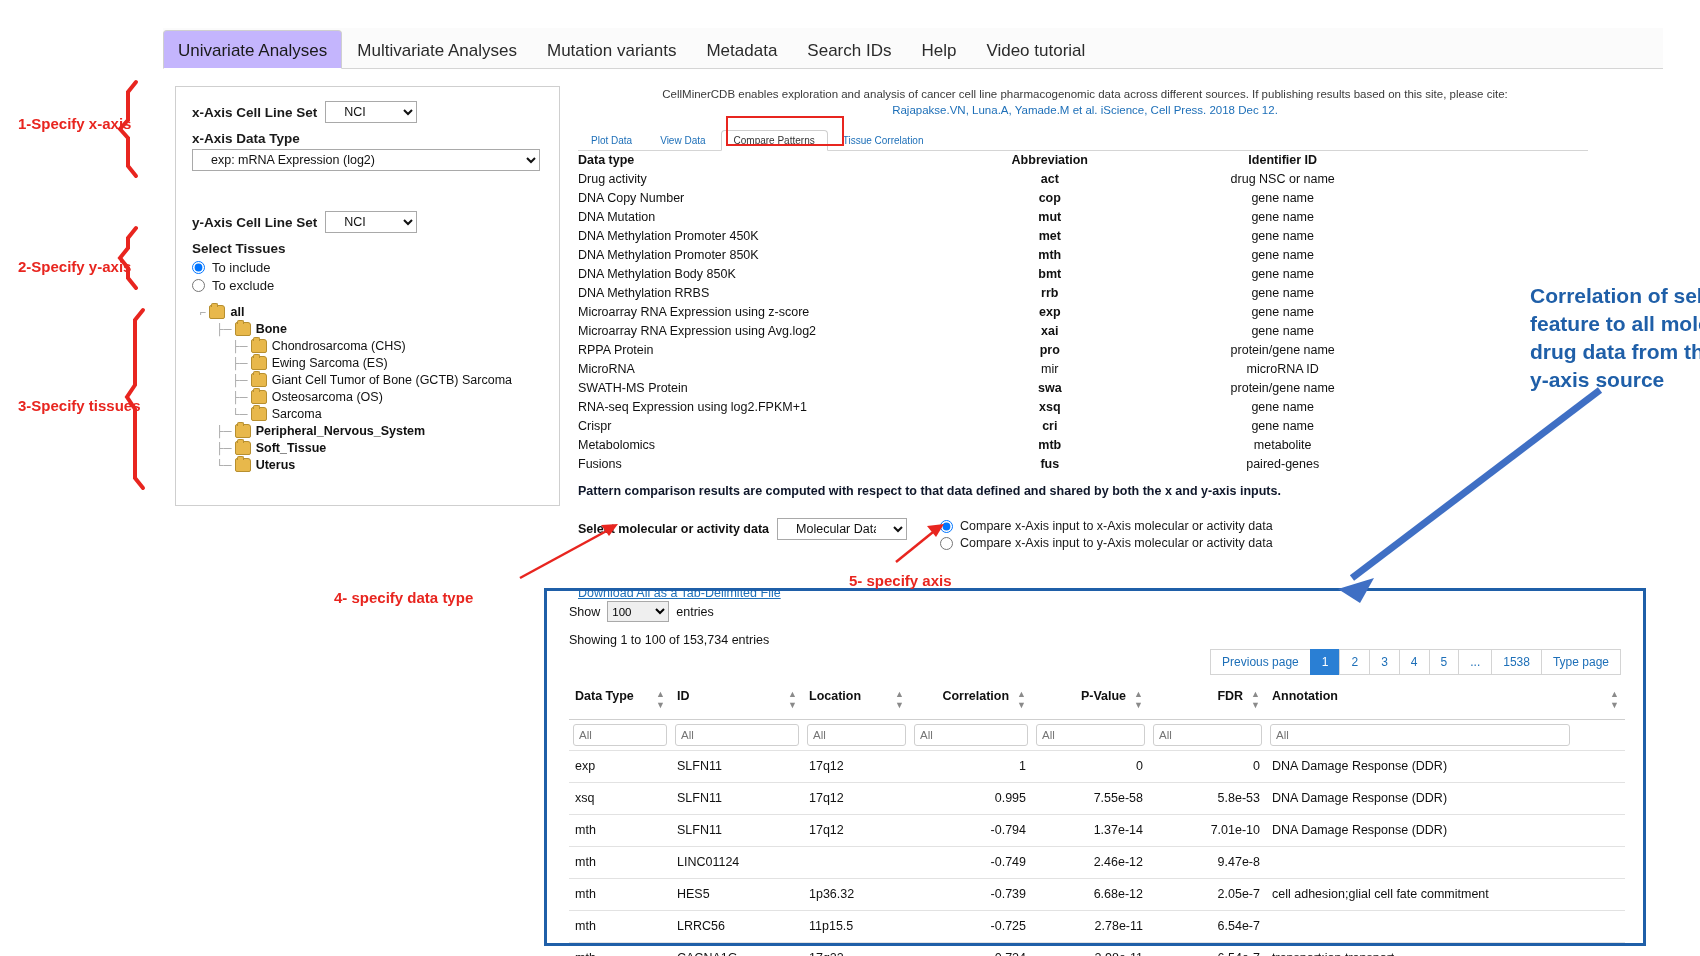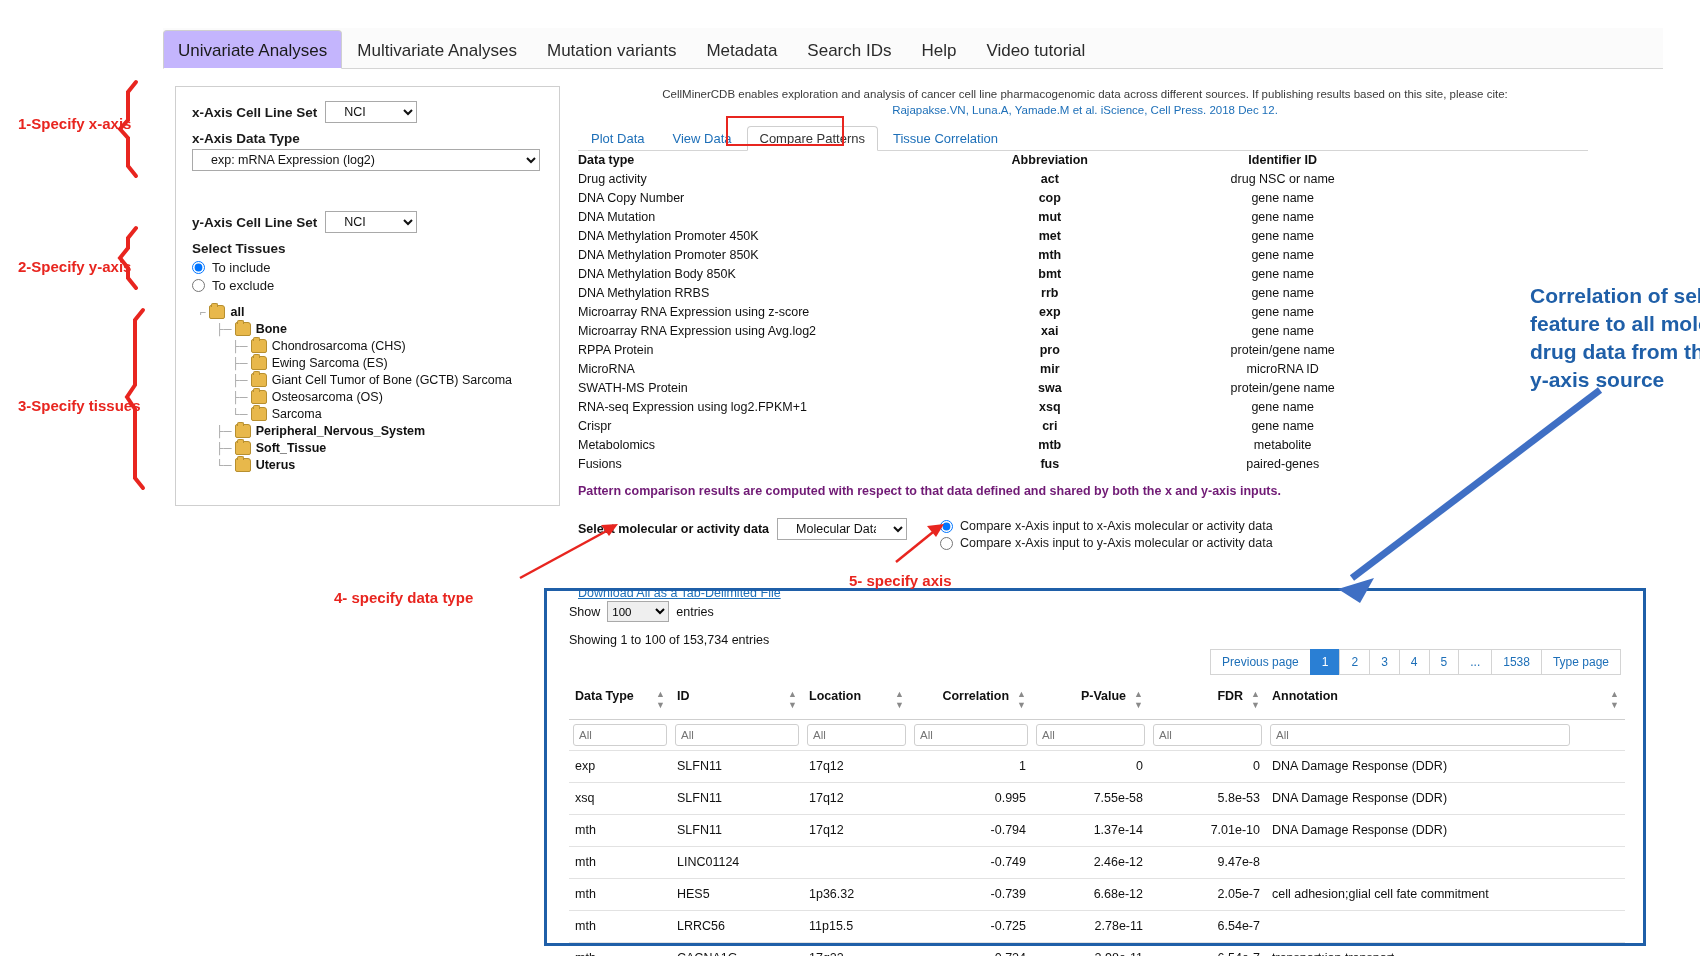--- a/index.html
+++ b/index.html
@@ -134,21 +134,21 @@
     position: absolute;
     left: 578px; top: 122px;
     width: 1010px;
     height: 28px;
     border-bottom: 1px solid #d5d5d5;
     display: flex;
     align-items: flex-end;
     gap: 2px;
   }
   .subtab {
-    font-size: 13px;
+    font-size: 10px;
     color: #1d6fb8;
     padding: 4px 12px;
     cursor: pointer;
     border: 1px solid transparent;
     border-bottom: none;
   }
   .subtab.active {
     color: #333;
     background: #fff;
     border: 1px solid #cfcfcf;
@@ -181,21 +181,21 @@
     padding: 1px 0 3px 0;
   }
   .dt-table th.c, .dt-table td.c { text-align: center; }
   .dt-table td { padding: 1px 0; line-height: 17px; }
 
   .note {
     position: absolute;
     left: 578px; top: 484px;
     font-size: 12.5px;
     font-weight: bold;
-    color: #701a75;
+    color: #0f172a;
   }
 
   .datasel {
     position: absolute;
     left: 578px; top: 518px;
     display: flex;
     align-items: center;
     gap: 8px;
     font-size: 12.5px;
     font-weight: bold;
@@ -486,21 +486,21 @@
           <td class="c" style="font-weight:bold;">xai</td>
           <td class="c">gene name</td>
         </tr>
       <tr>
           <td>RPPA Protein</td>
           <td class="c" style="font-weight:bold;">pro</td>
           <td class="c">protein/gene name</td>
         </tr>
       <tr>
           <td>MicroRNA</td>
-          <td class="c" style="font-weight:bold;">mir</td>
+          <td class="c" style="font-weight:normal;">mir</td>
           <td class="c">microRNA ID</td>
         </tr>
       <tr>
           <td>SWATH-MS Protein</td>
           <td class="c" style="font-weight:bold;">swa</td>
           <td class="c">protein/gene name</td>
         </tr>
       <tr>
           <td>RNA-seq Expression using log2.FPKM+1</td>
           <td class="c" style="font-weight:bold;">xsq</td>

